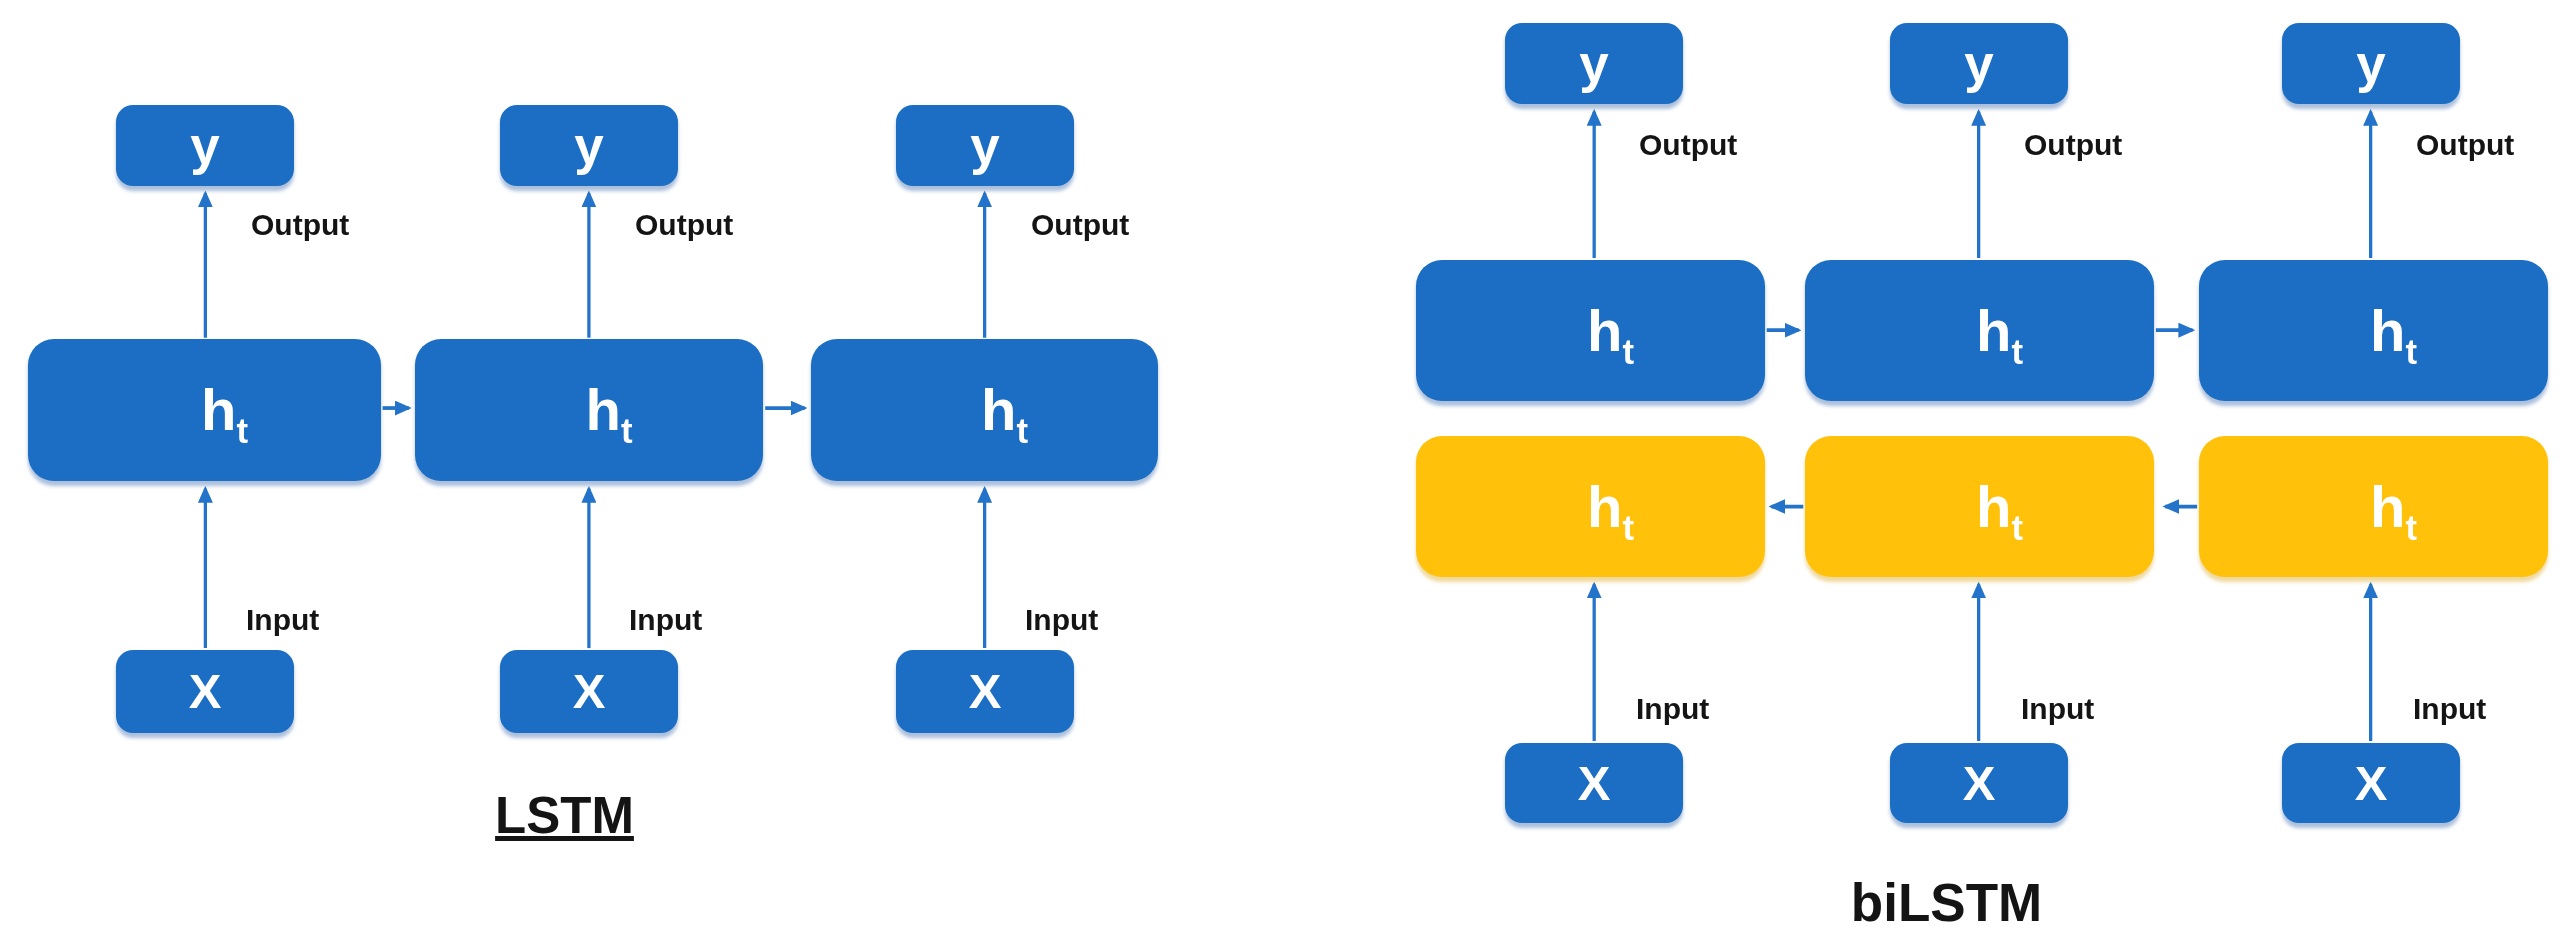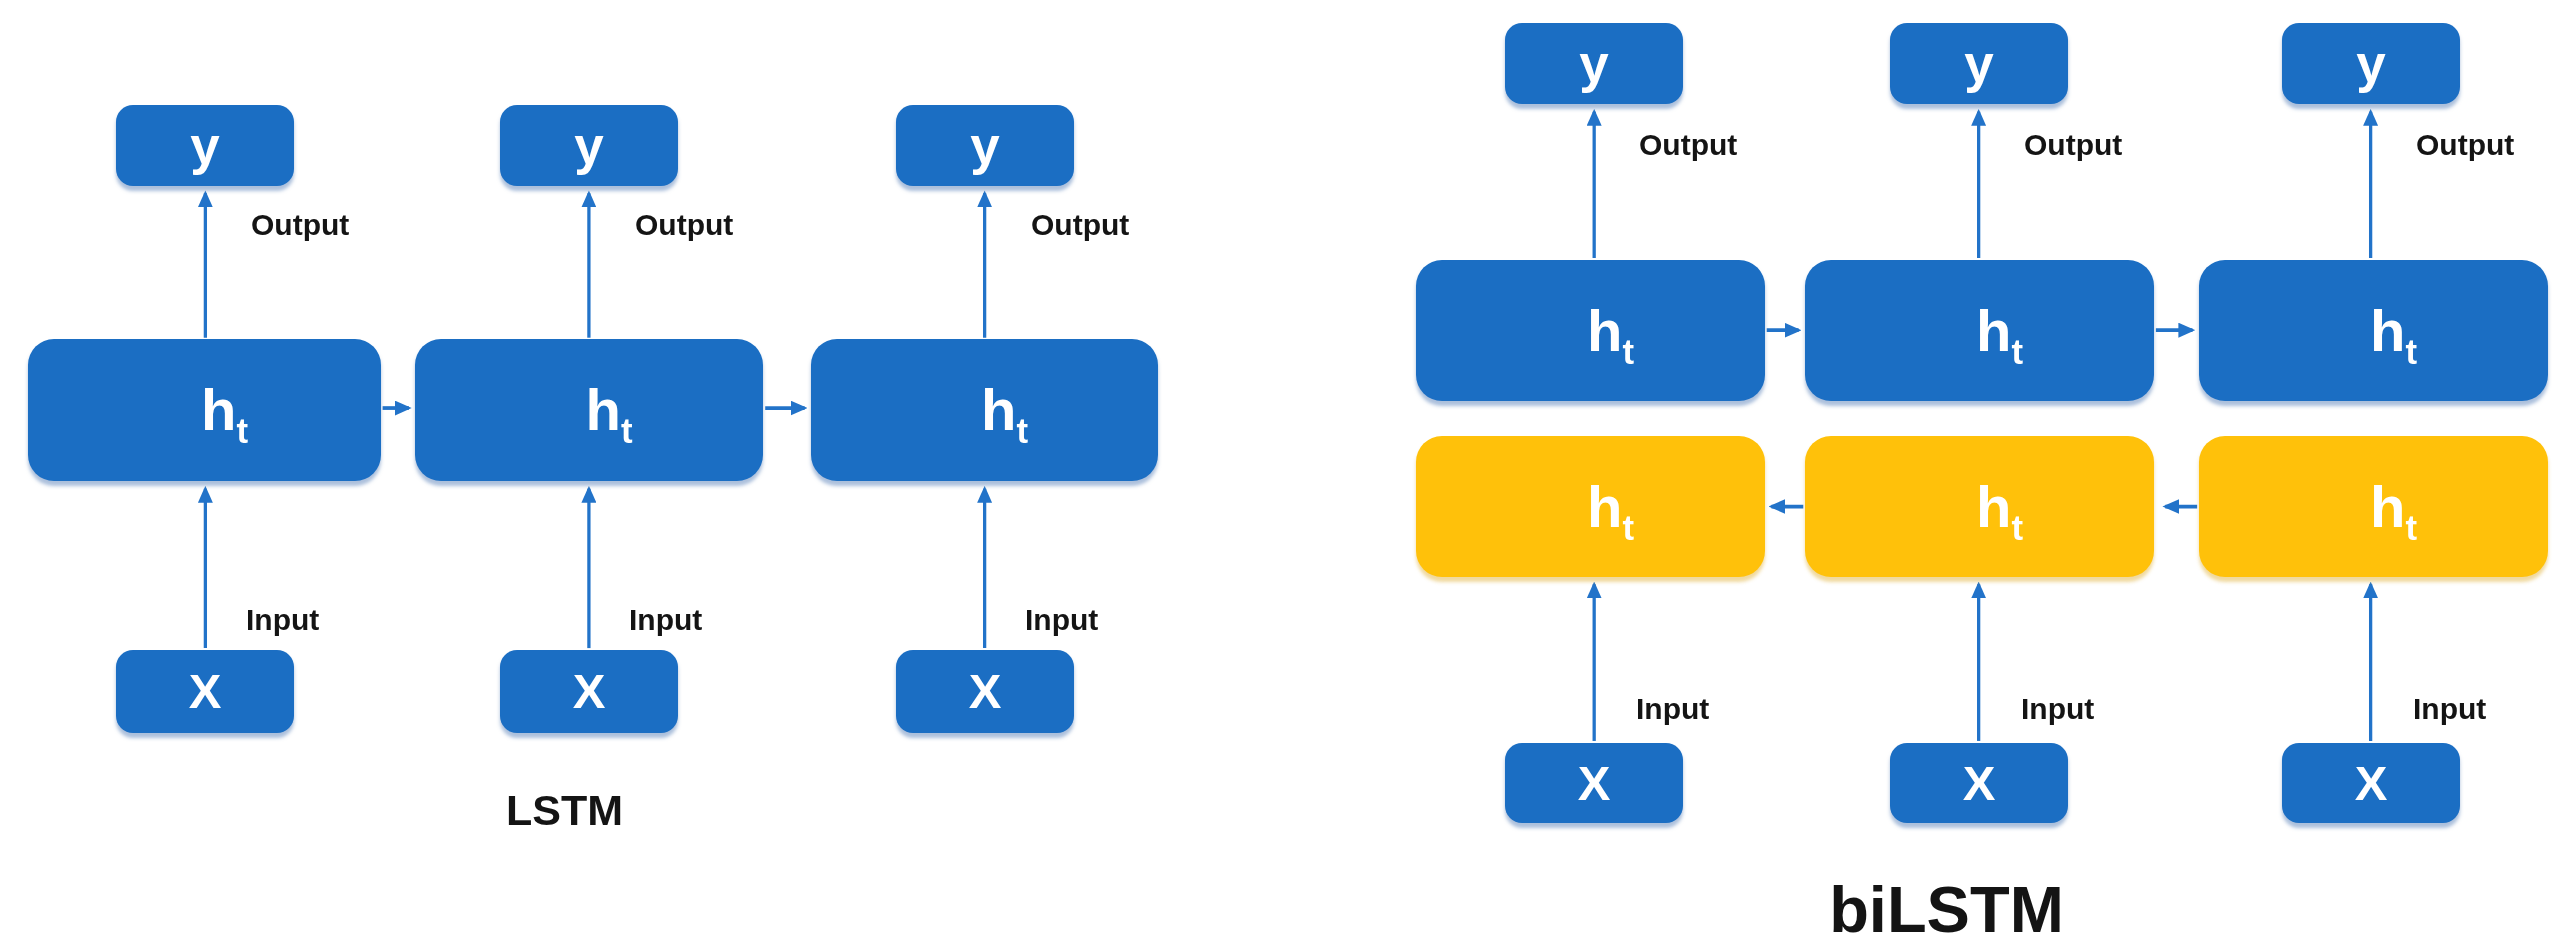--- a/index.html
+++ b/index.html
@@ -31,22 +31,22 @@
   .node sub{font-size:.6em;font-weight:bold;transform:translateY(.28em);line-height:0;}
 
   .edge-label{
     position:absolute;color:var(--label_text);font-weight:bold;font-size:30px;
     white-space:nowrap;
   }
   .title{
     position:absolute;color:var(--label_text);font-weight:bold;text-align:center;
     width:281px;
   }
-  .title-lstm{font-size:43px;}
-  .title-bilstm{font-size:65px;}
+  .title-lstm{font-size:51px;text-decoration:underline;}
+  .title-bilstm{font-size:53px;}
 </style>
 </head>
 <body>
 
 <div id="canvas">
 
   <svg id="wires" viewBox="0 0 2747 1016">
     <defs>
       <marker id="ah" markerUnits="userSpaceOnUse" markerWidth="18" markerHeight="16" refX="15" refY="8" orient="auto">
         <path d="M0,0 L18,8 L0,16 Z" fill="#2273C9"></path>

